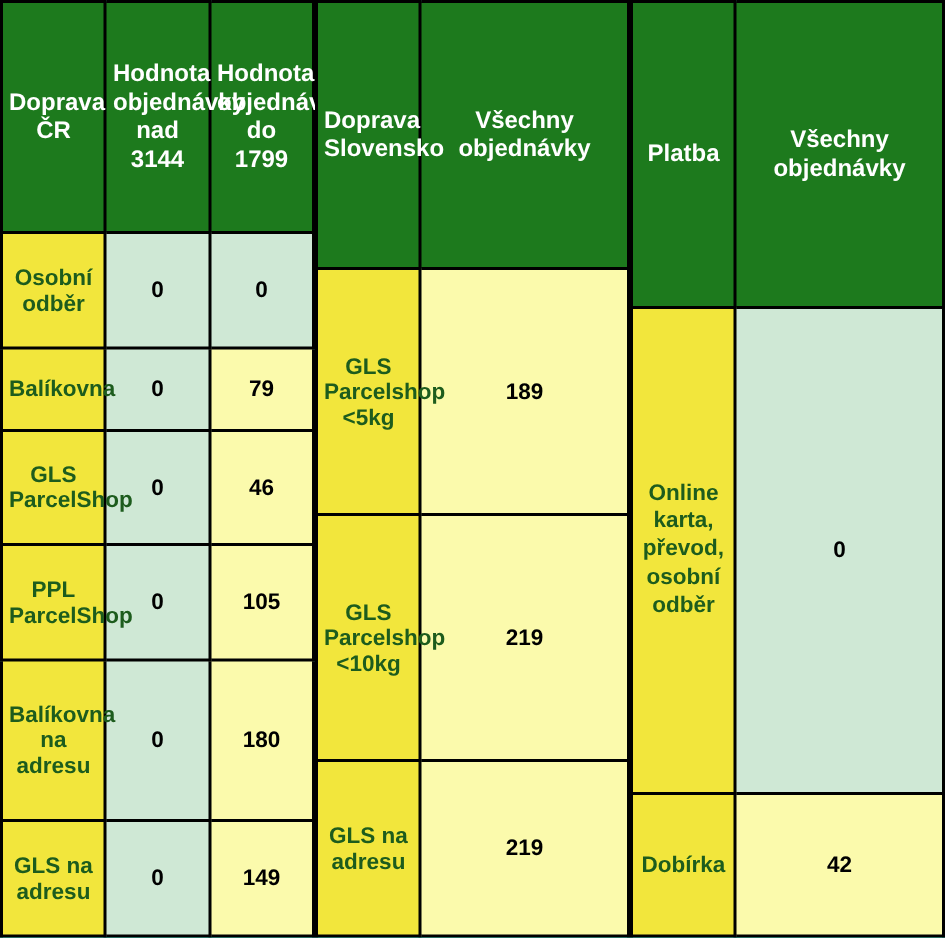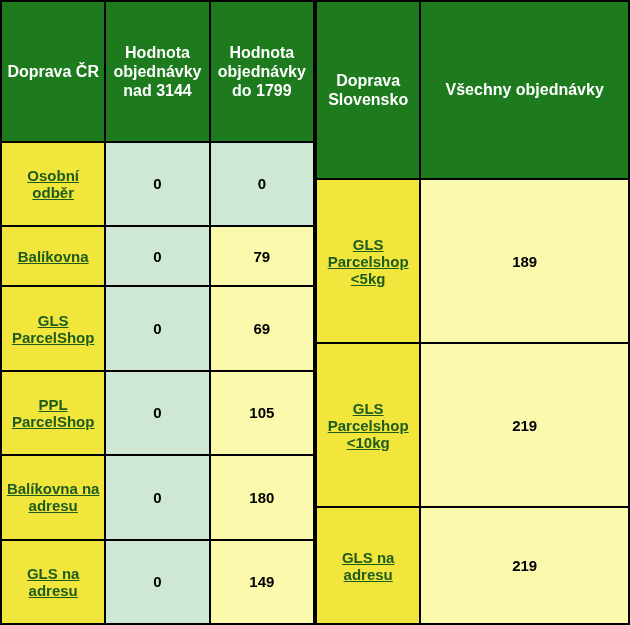--- a/index.html
+++ b/index.html
@@ -43,21 +43,20 @@
     line-height: 1.2;
   }
   .hdr-tall {
     height: 70px;
   }
   .rowlabel {
     background: #f2e63c;
     color: #1d5c1d;
     font-size: 15px;
     width: 223px;
-    text-decoration: underline;
   }
   .cell-green {
     background: #cfe8d5;
     width: 203px;
   }
   .cell-yellow {
     background: #fbfaac;
     width: 204px;
   }
   .cell-green-wide {
@@ -102,21 +101,21 @@
         <td class="cell-green">0</td>
       </tr>
       <tr class="datarow">
         <td class="rowlabel">Balíkovna</td>
         <td class="cell-green">0</td>
         <td class="cell-yellow">79</td>
       </tr>
       <tr class="datarow">
         <td class="rowlabel">GLS ParcelShop</td>
         <td class="cell-green">0</td>
-        <td class="cell-yellow">69</td>
+        <td class="cell-yellow">46</td>
       </tr>
       <tr class="datarow">
         <td class="rowlabel">PPL ParcelShop</td>
         <td class="cell-green">0</td>
         <td class="cell-yellow">105</td>
       </tr>
       <tr class="datarow">
         <td class="rowlabel">Balíkovna na adresu</td>
         <td class="cell-green">0</td>
         <td class="cell-yellow">180</td>
@@ -147,14 +146,30 @@
       </tr>
       <tr class="datarow">
         <td class="rowlabel">GLS na adresu</td>
         <td class="cell-yellow-wide" colspan="2">219</td>
       </tr>
     </tbody>
   </table>
 
   <div class="spacer"></div>
 
+  <table class="block">
+    <tbody>
+      <tr>
+        <th class="hdr">Platba</th>
+        <th class="hdr" colspan="2">Všechny objednávky</th>
+      </tr>
+      <tr class="datarow-tall">
+        <td class="rowlabel label-2line">Online karta, převod, osobní odběr</td>
+        <td class="cell-green-wide" colspan="2">0</td>
+      </tr>
+      <tr class="datarow">
+        <td class="rowlabel">Dobírka</td>
+        <td class="cell-yellow-wide" colspan="2">42</td>
+      </tr>
+    </tbody>
+  </table>
 
 </div>
 
 </body></html>

